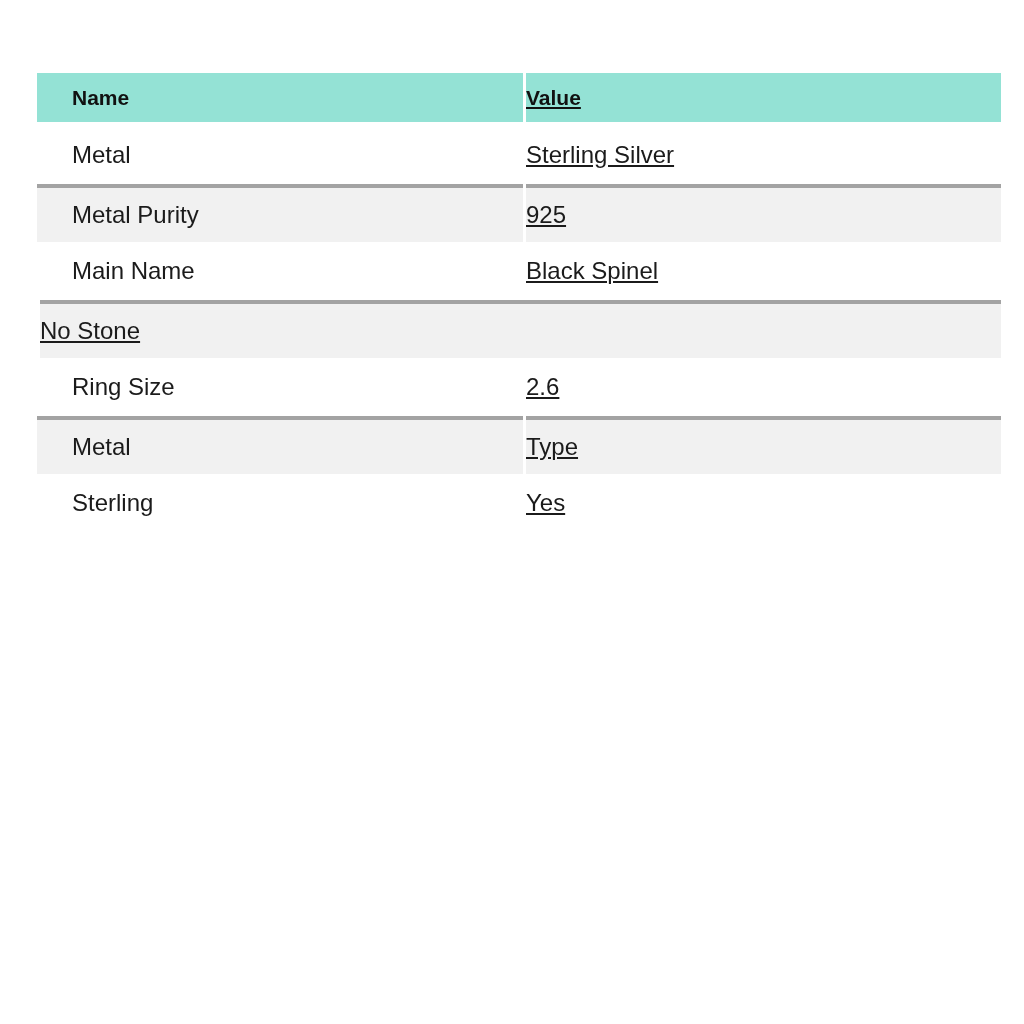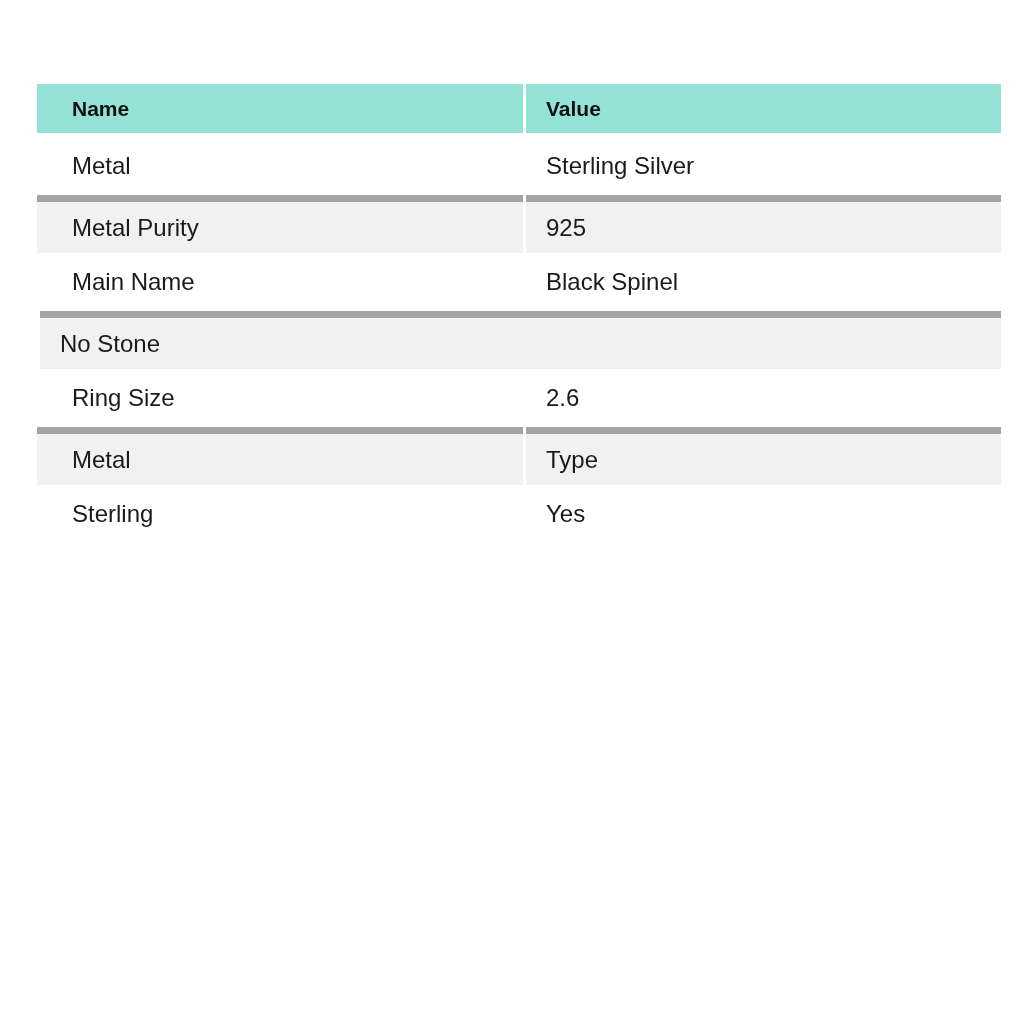--- a/index.html
+++ b/index.html
@@ -11,21 +11,21 @@
     width: 1024px;
     height: 1024px;
     position: relative;
     font-family: "Liberation Sans", "DejaVu Sans", sans-serif;
     color: #1b1b1b;
     overflow: hidden;
   }
   .spec-table {
     position: absolute;
     left: 37px;
-    top: 84px;
+    top: 73px;
     width: 964px;
   }
   .row {
     display: flex;
     height: 58px;
   }
   .row.header {
     height: 49px;
     margin-bottom: 4px;
   }
@@ -41,31 +41,31 @@
     width: 486px;
     padding-left: 35px;
   }
   .col-divider {
     width: 3px;
     flex: 0 0 3px;
     background: #ffffff;
   }
   .cell.c2 {
     flex: 1;
-    padding-left: 20px;
+    text-decoration: underline;
   }
   .row.header .cell {
     background: var(--header-bg, #94e2d5);
     font-weight: 700;
     font-size: 21px;
     color: #111111;
   }
   .row.striped .cell {
     background: var(--stripe-bg, #f1f1f1);
-    border-top: 7px solid #a3a3a3;
+    border-top: 4px solid #a3a3a3;
   }
 </style>
 </head>
 <body style="color: rgb(27, 27, 27); background: rgb(255, 255, 255);">
 
 <div class="spec-table">
   <div class="row header">
     <div class="cell c1">Name</div>
     <div class="col-divider"></div>
     <div class="cell c2">Value</div>

